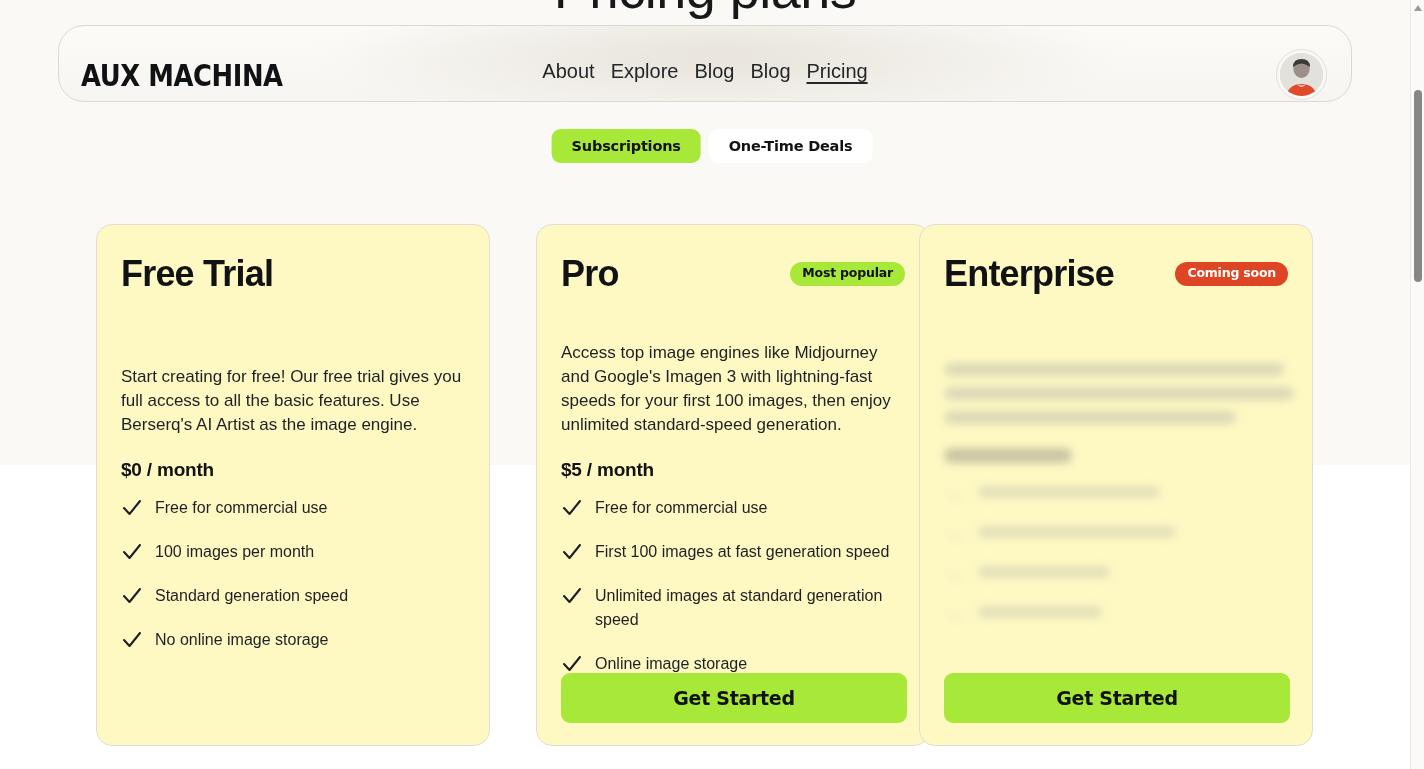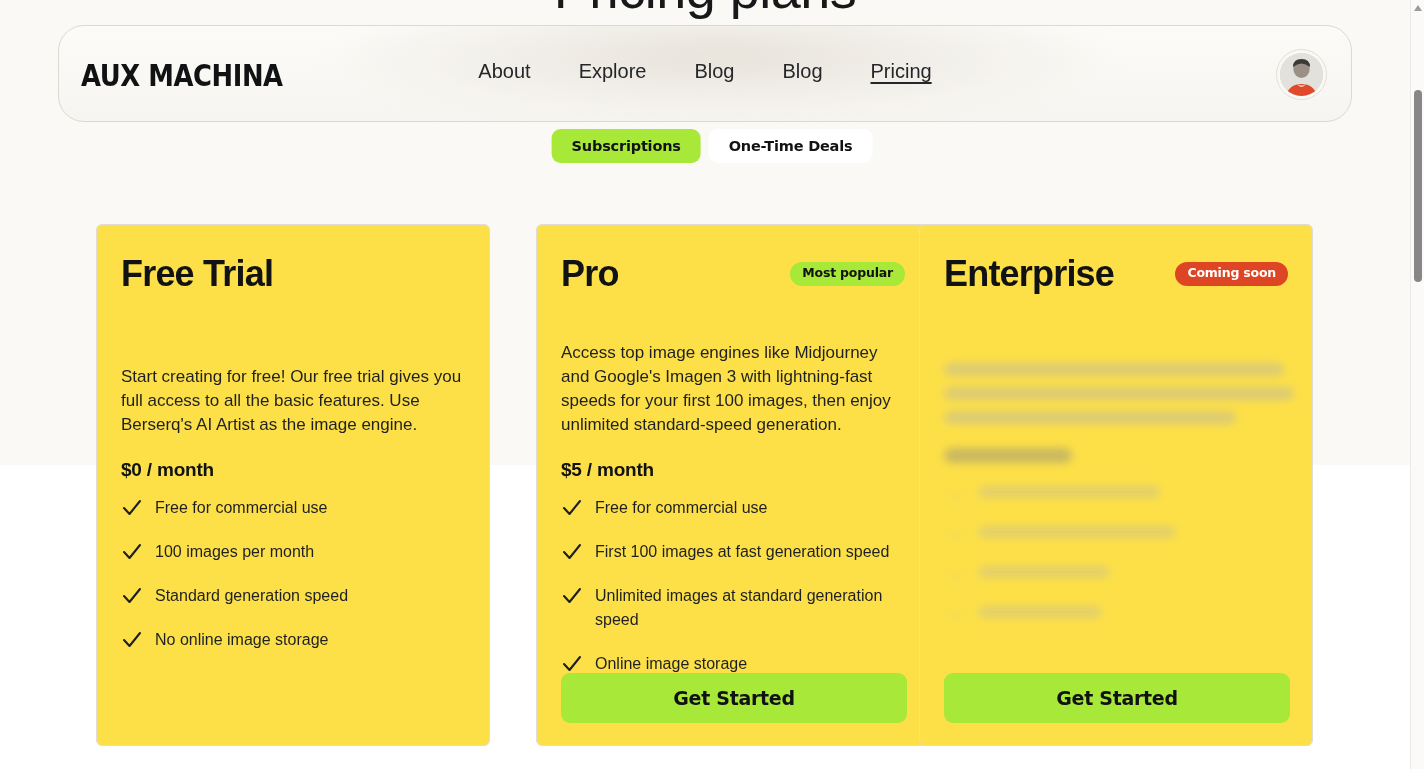--- a/index.html
+++ b/index.html
@@ -43,21 +43,21 @@
     letter-spacing: -0.5px;
     white-space: nowrap;
   }
 
   
   #site-header {
     position: absolute;
     left: 58px;
     top: 25px;
     width: 1294px;
-    height: 97px;
+    height: 77px;
     box-sizing: border-box;
     border: 1px solid #ddd9d2;
     border-radius: 26px;
     background: linear-gradient(180deg, #fcfbf8 0%, #f7f5f1 100%);
     display: flex;
     align-items: center;
     overflow: hidden;
   }
   #header-glow {
     position: absolute;
@@ -83,21 +83,21 @@
     transform-origin: left center;
     white-space: nowrap;
   }
 
   nav.main-nav {
     position: absolute;
     left: 50%;
     transform: translateX(-50%);
     top: 34px;
     display: flex;
-    gap: 48px;
+    gap: 16px;
     align-items: baseline;
   }
   nav.main-nav a {
     font-size: 20px;
     color: #24262a;
     text-decoration: none;
     white-space: nowrap;
   }
   nav.main-nav a.active {
     text-decoration: underline;
@@ -154,23 +154,23 @@
   .toggle-btn.on  { background: #a8e839; }
   .toggle-btn.off { background: #ffffff; }
 
   
   .plan-card {
     position: absolute;
     top: 224px;
     width: 394px;
     height: 522px;
     box-sizing: border-box;
-    background: #fde047;
+    background: #fef9c3;
     border: 1px solid #e0ddd6;
-    border-radius: 6px;
+    border-radius: 16px;
     padding: 26px 24px 0 24px;
     overflow: hidden;
   }
   #card-free { left: 96px; }
   #card-pro  { left: 536px; }
   #card-ent  { left: 919px; }
 
   .card-head {
     position: relative;
     display: flex;

